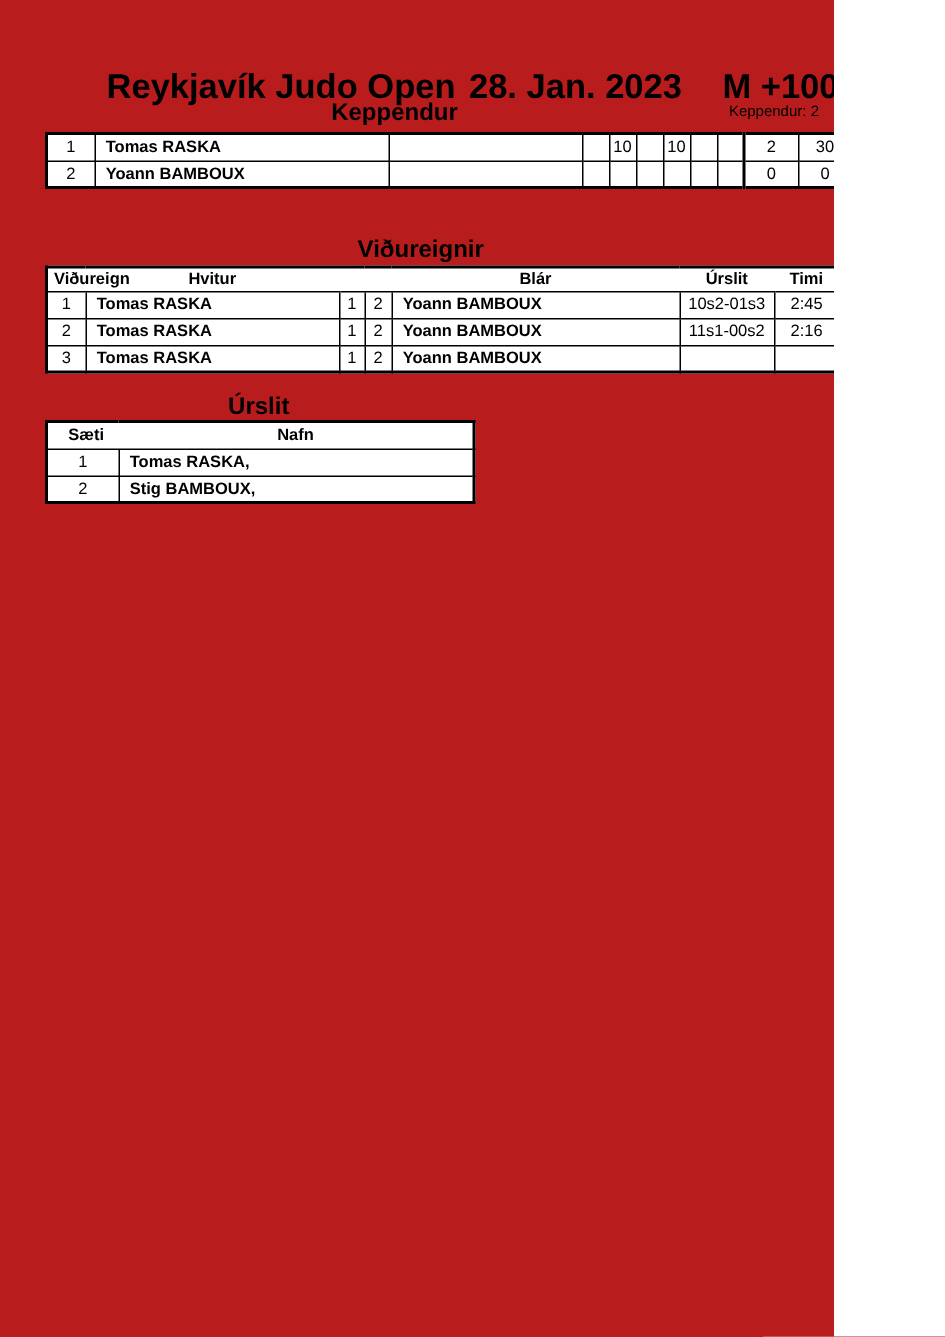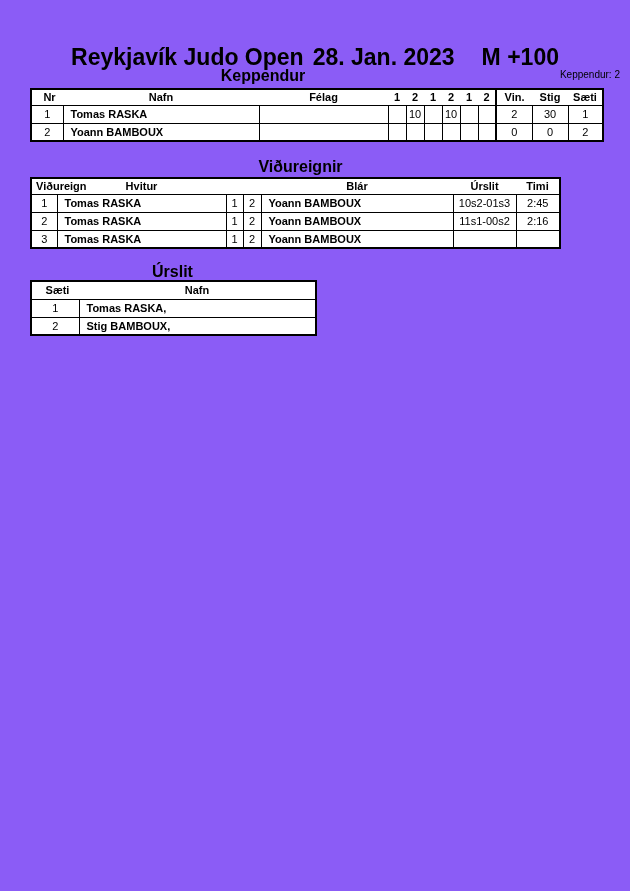--- a/index.html
+++ b/index.html
@@ -2,36 +2,36 @@
 <html><head>
 <meta charset="utf-8">
 <style>
   html, body { margin: 0; padding: 0; }
   body {
     width: 630px; height: 891px;
     background: #ffffff;
     font-family: "Liberation Sans", sans-serif;
     color: #000000;
   }
-  .page { position: relative; width: 630px; height: 891px; background: #8b5cf6; overflow: hidden; }
+  .page { position: relative; width: 556px; height: 891px; background: #b91c1c; overflow: hidden; }
 
   .title {
     position: absolute; top: 44px; left: 0; width: 630px;
     text-align: center; font-size: 23px; font-weight: bold; white-space: nowrap;
     letter-spacing: 0;
   }
   .t-date { margin-left: 9px; }
   .t-cat  { margin-left: 27px; }
 
   .slabel {
     position: absolute; font-weight: bold; font-size: 16px;
     text-align: center; white-space: nowrap;
   }
   .lbl-kepp { left: 30px; top: 67px;  width: 466px; }
-  .lbl-vid  { left: 36px; top: 158px; width: 529px; }
+  .lbl-vid  { left: 16px; top: 158px; width: 529px; }
   .lbl-urs  { left: 30px; top: 263px; width: 285px; }
 
   .count { position: absolute; top: 69px; right: 10px; font-size: 10px; white-space: nowrap; text-align: center; }
 
   table.doc {
     position: absolute;
     border-collapse: collapse;
     table-layout: fixed;
     border: 2px solid #000;
     background: #fff;
@@ -86,34 +86,20 @@
         <col style="width:18px">
         <col style="width:18px">
       <col style="width:18px">
         <col style="width:18px">
         <col style="width:18px">
       <col style="width:36px">
         <col style="width:36px">
         <col style="width:35px">
     </colgroup>
     <tbody>
-        <tr class="hrow">
-      <th class="hl">Nr</th>
-      <th>Nafn</th>
-      <th>Félag</th>
-      <th>1</th>
-      <th>2</th>
-      <th>1</th>
-      <th>2</th>
-      <th>1</th>
-      <th>2</th>
-      <th class="thickl">Vin.</th>
-      <th>Stig</th>
-      <th>Sæti</th>
-    </tr>
     <tr class="drow">
       <td class="c">1</td>
       <td class="l">Tomas RASKA</td>
       <td class="l"></td>
       <td class="c"></td>
       <td class="c">10</td>
       <td class="c"></td>
       <td class="c">10</td>
       <td class="c"></td>
       <td class="c"></td>

